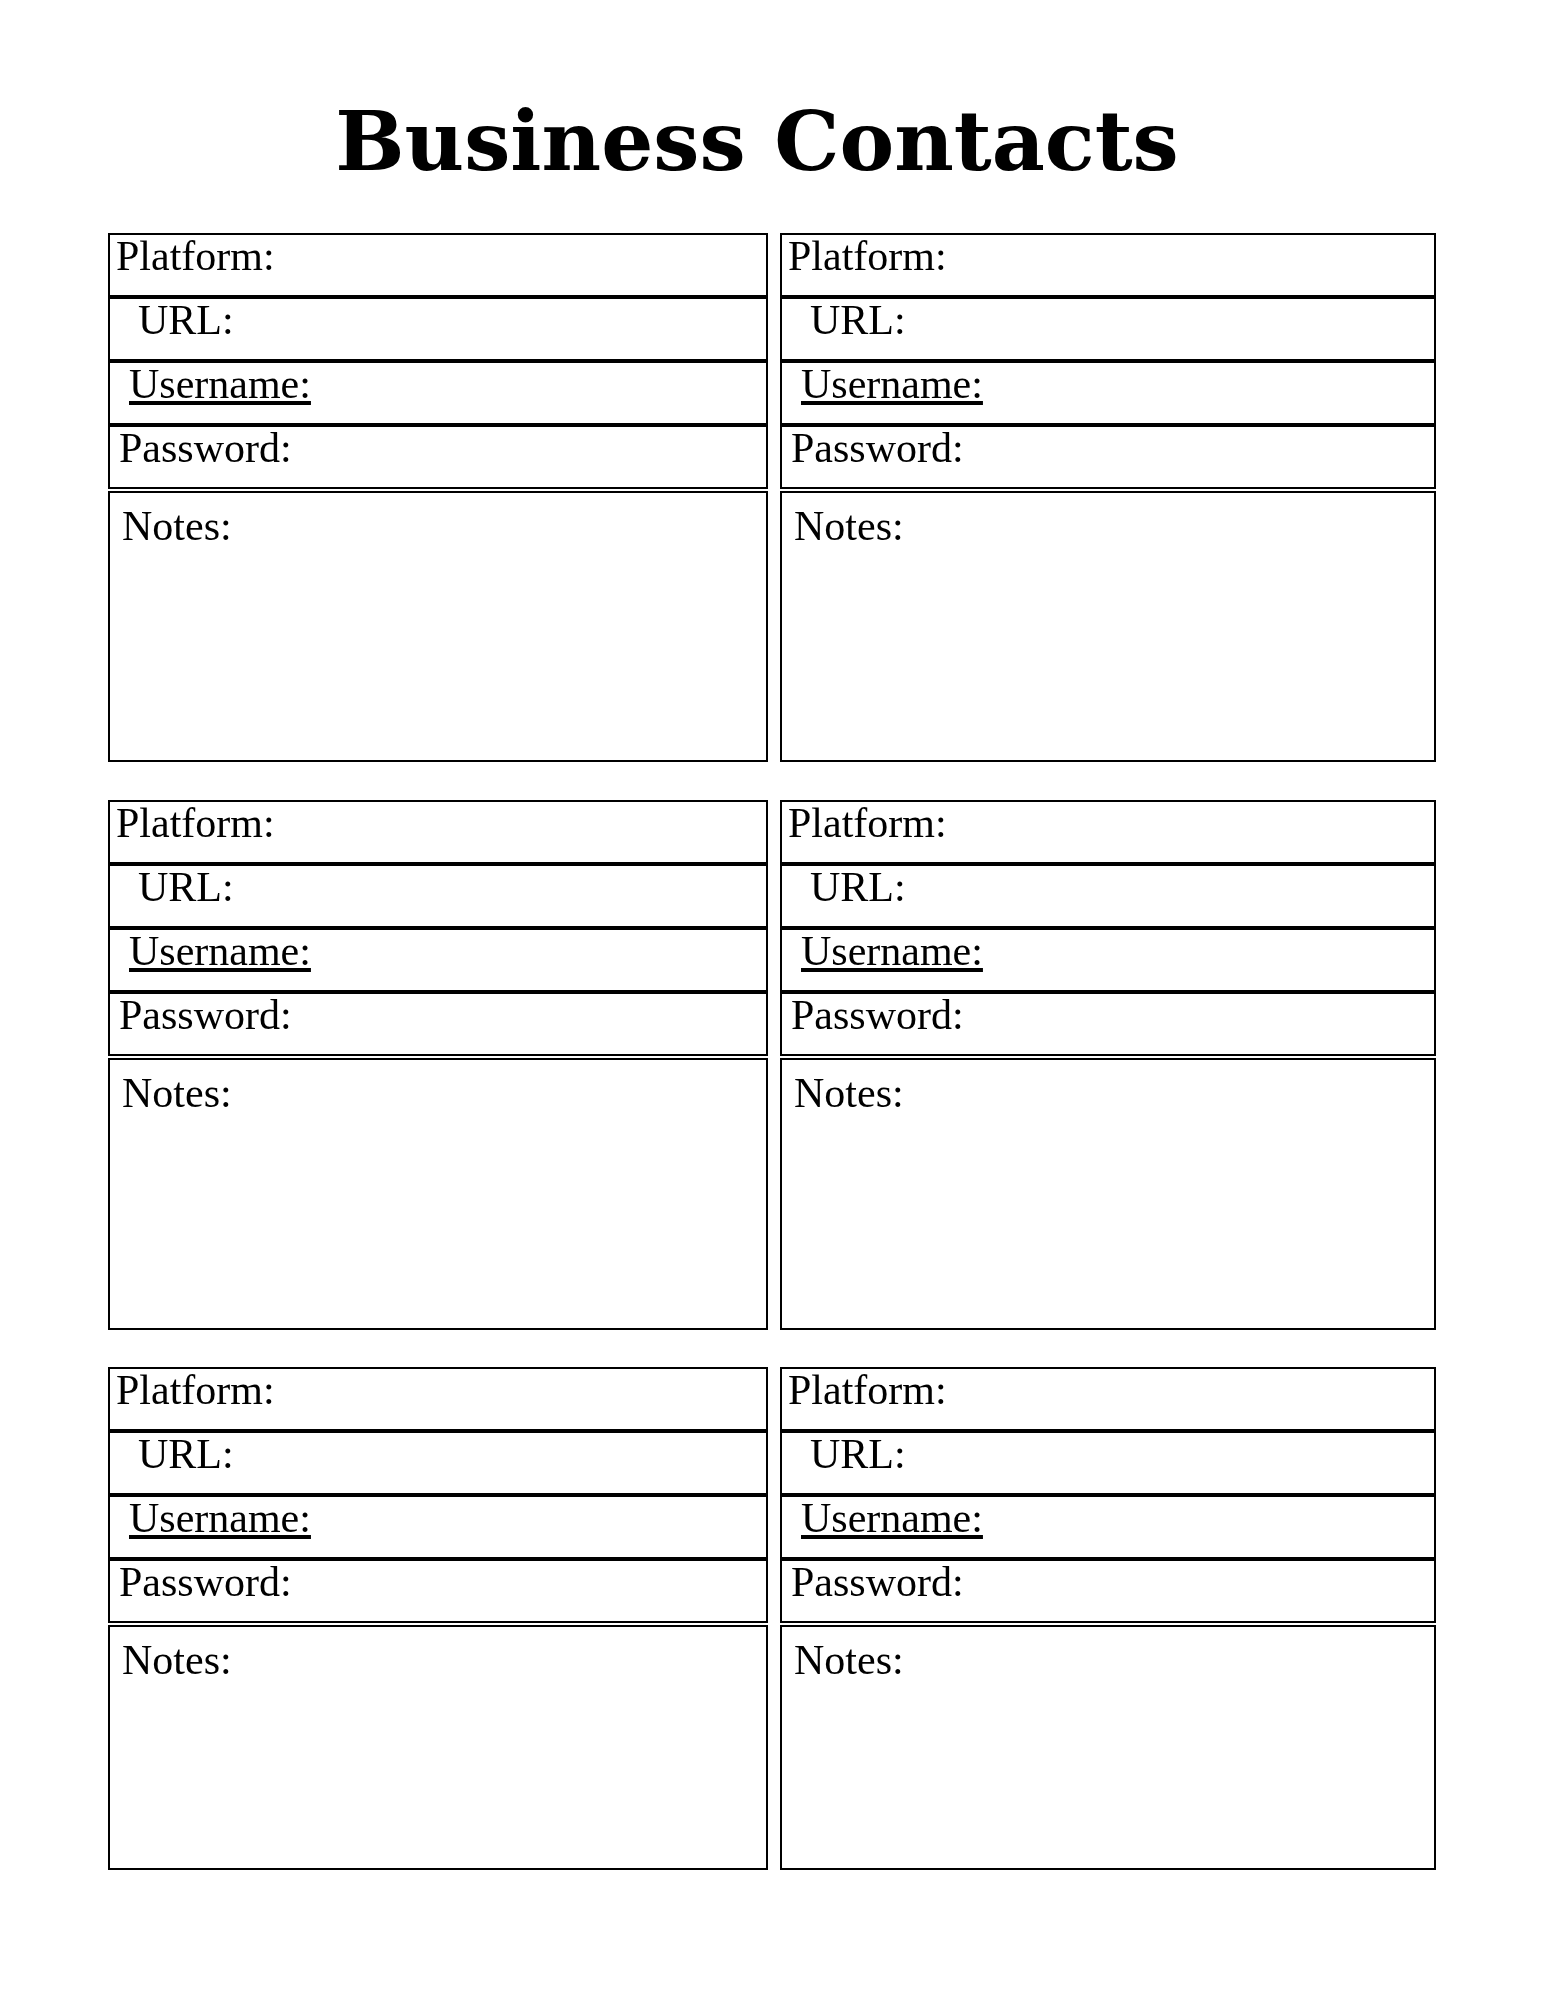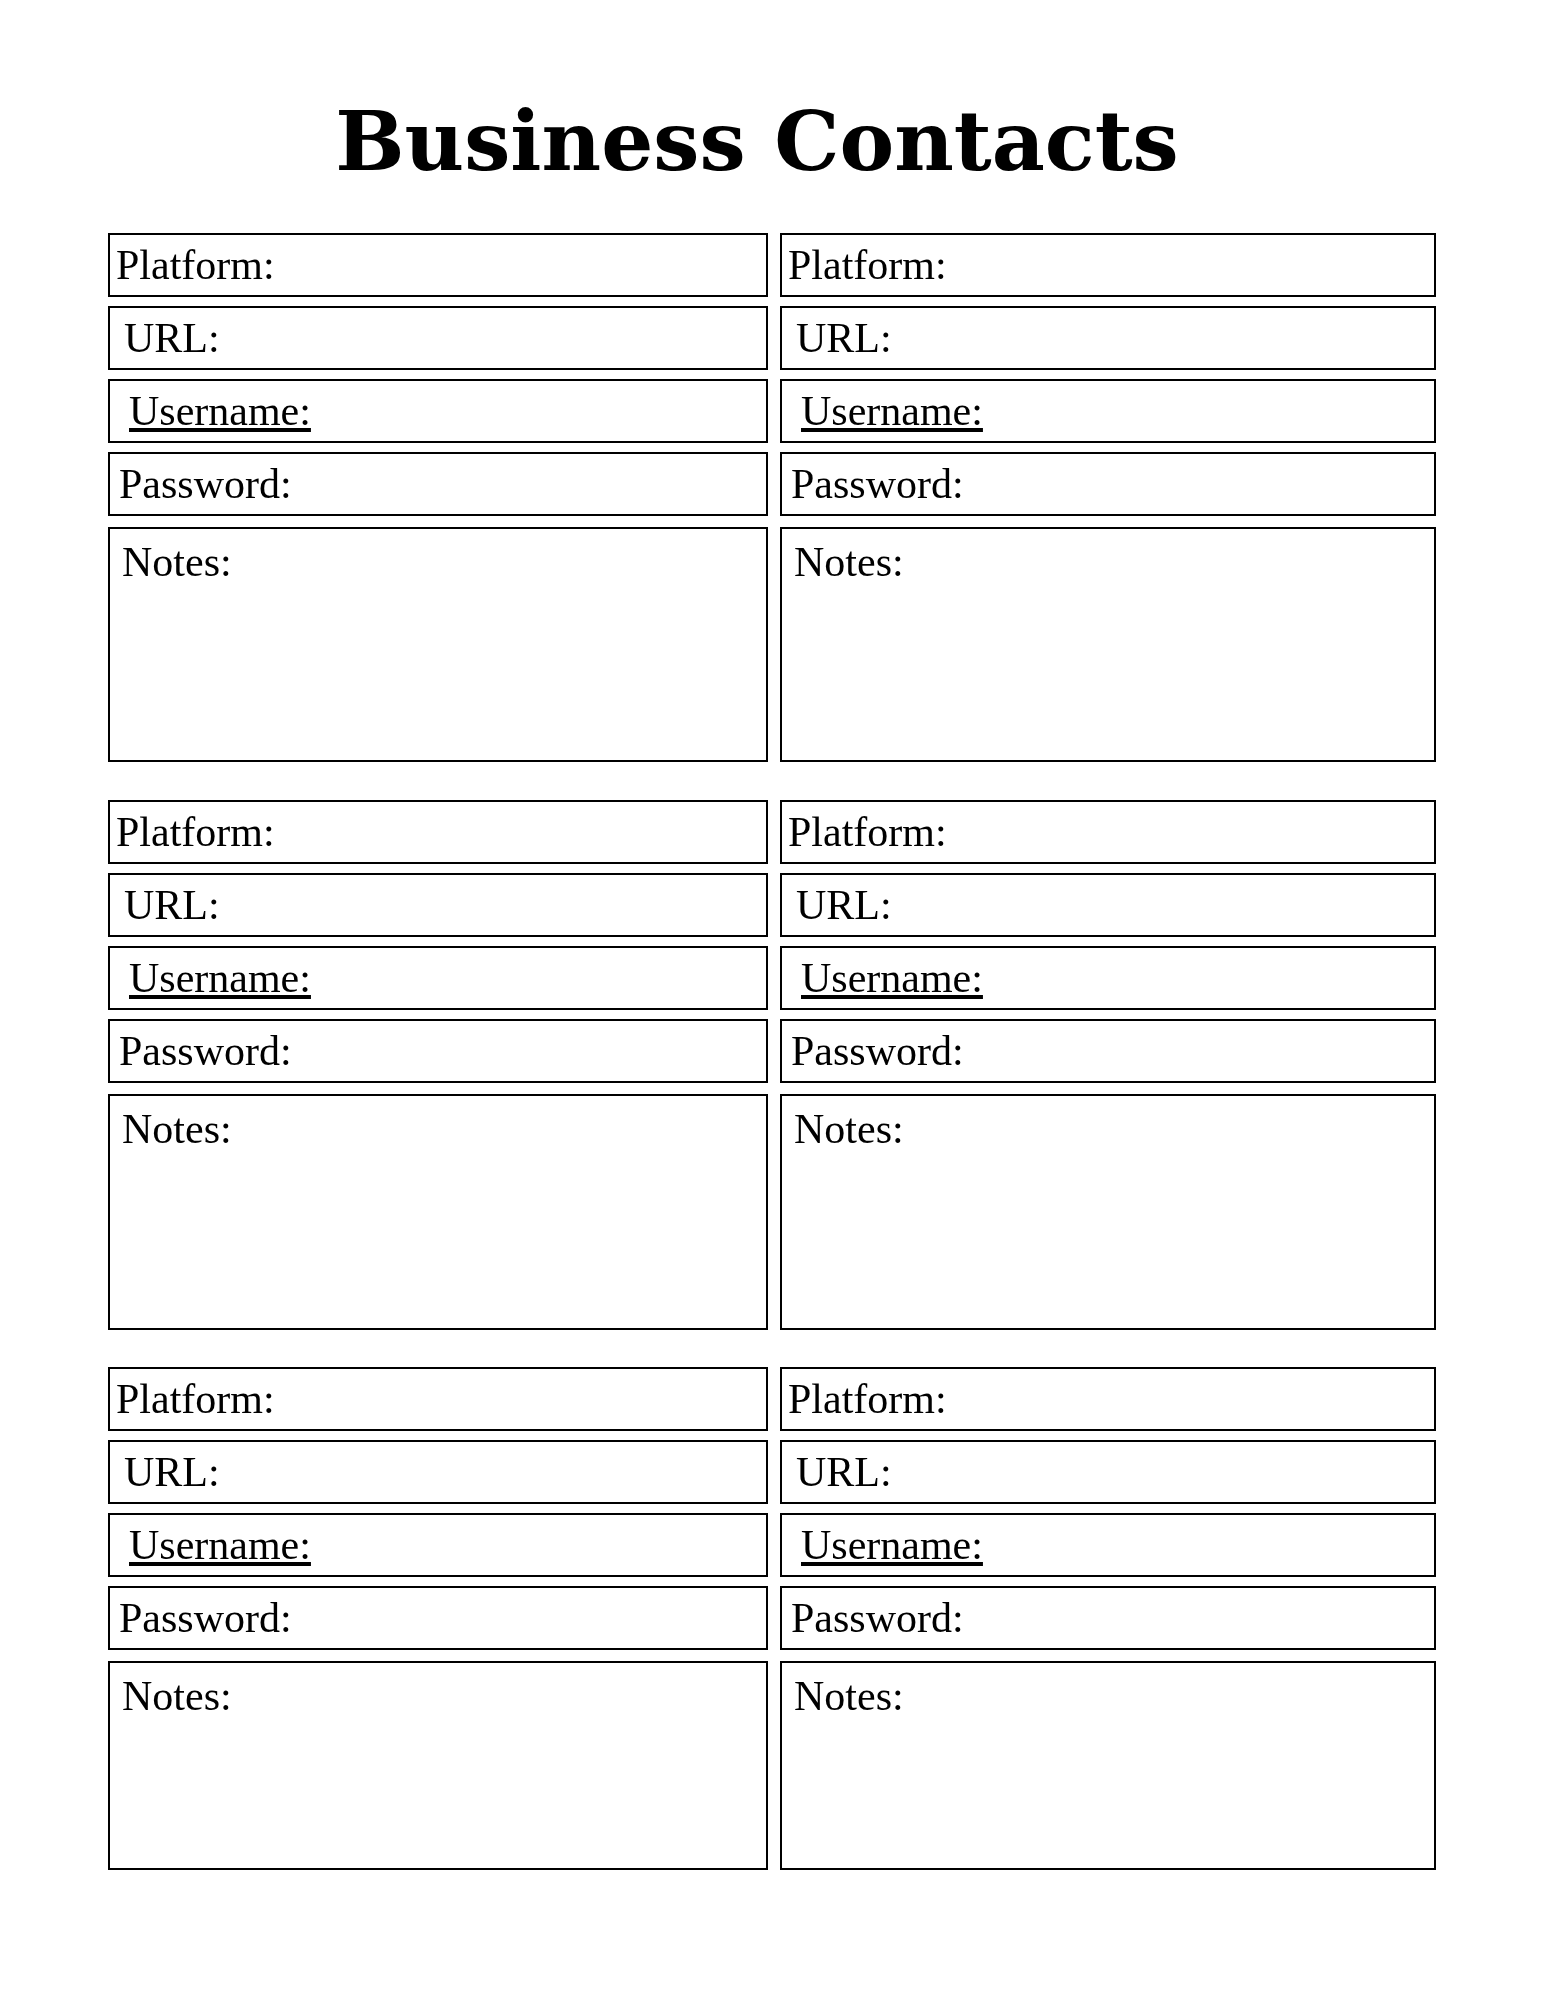--- a/index.html
+++ b/index.html
@@ -39,30 +39,29 @@
   .row-2{top:800px;height:530px;}
   .row-3{top:1367px;height:503px;}
   .contact-card{
     display:flex;
     flex-direction:column;
     height:100%;
   }
   .field{
     box-sizing:border-box;
     height:64px;
-    margin-bottom:9px;
     border:2px solid #000000;
     background:#ffffff;
     display:flex;
-    align-items:center;
+    align-items:flex-start;
     font-size:42px;
     line-height:1;
   }
   .f-platform{padding-left:6px;}
-  .f-url{padding-left:14px;}
+  .f-url{padding-left:28px;}
   .f-username{padding-left:19px;text-decoration:underline;}
   .f-password{padding-left:9px;}
   .f-notes{
     flex:1;
     margin-top:2px;
     margin-bottom:0;
     padding-left:12px;
     padding-top:12px;
     align-items:flex-start;
     flex-direction:column;

